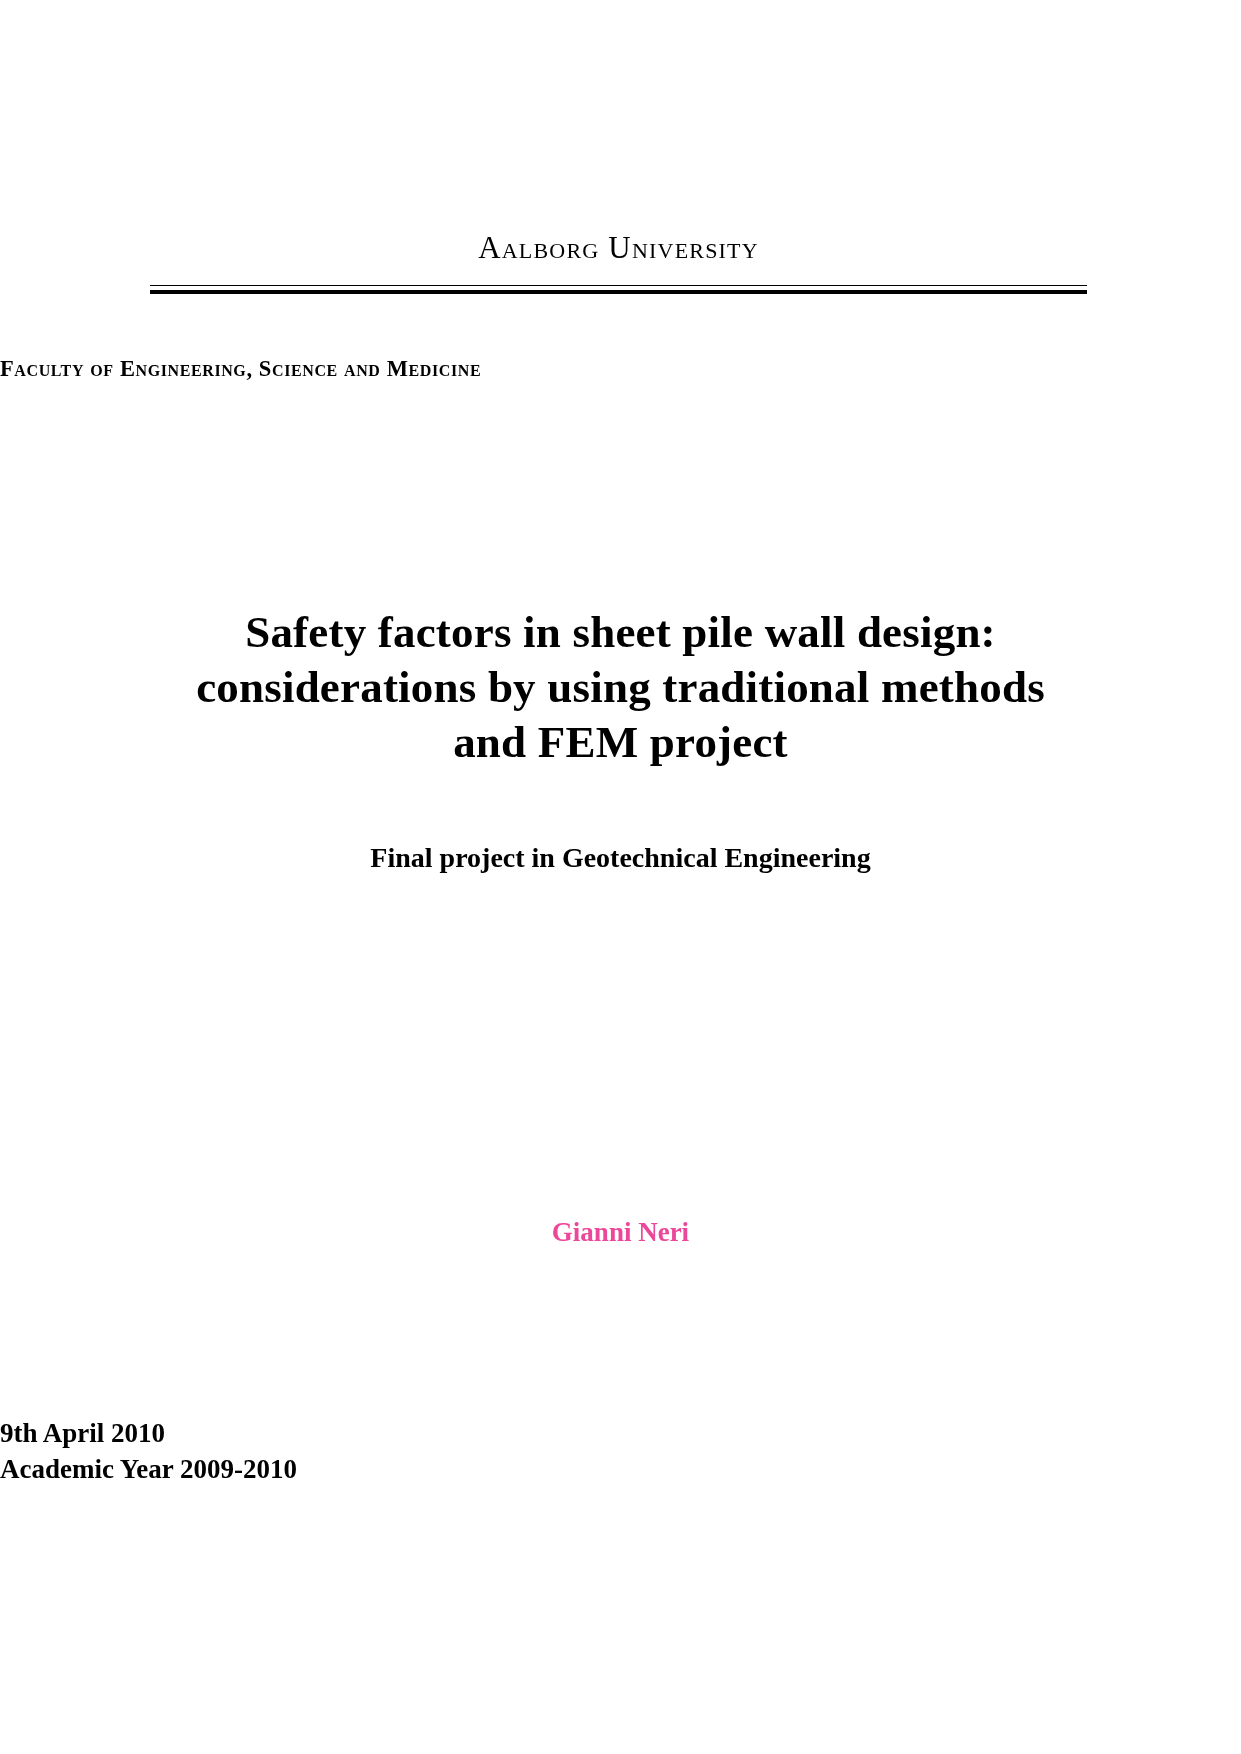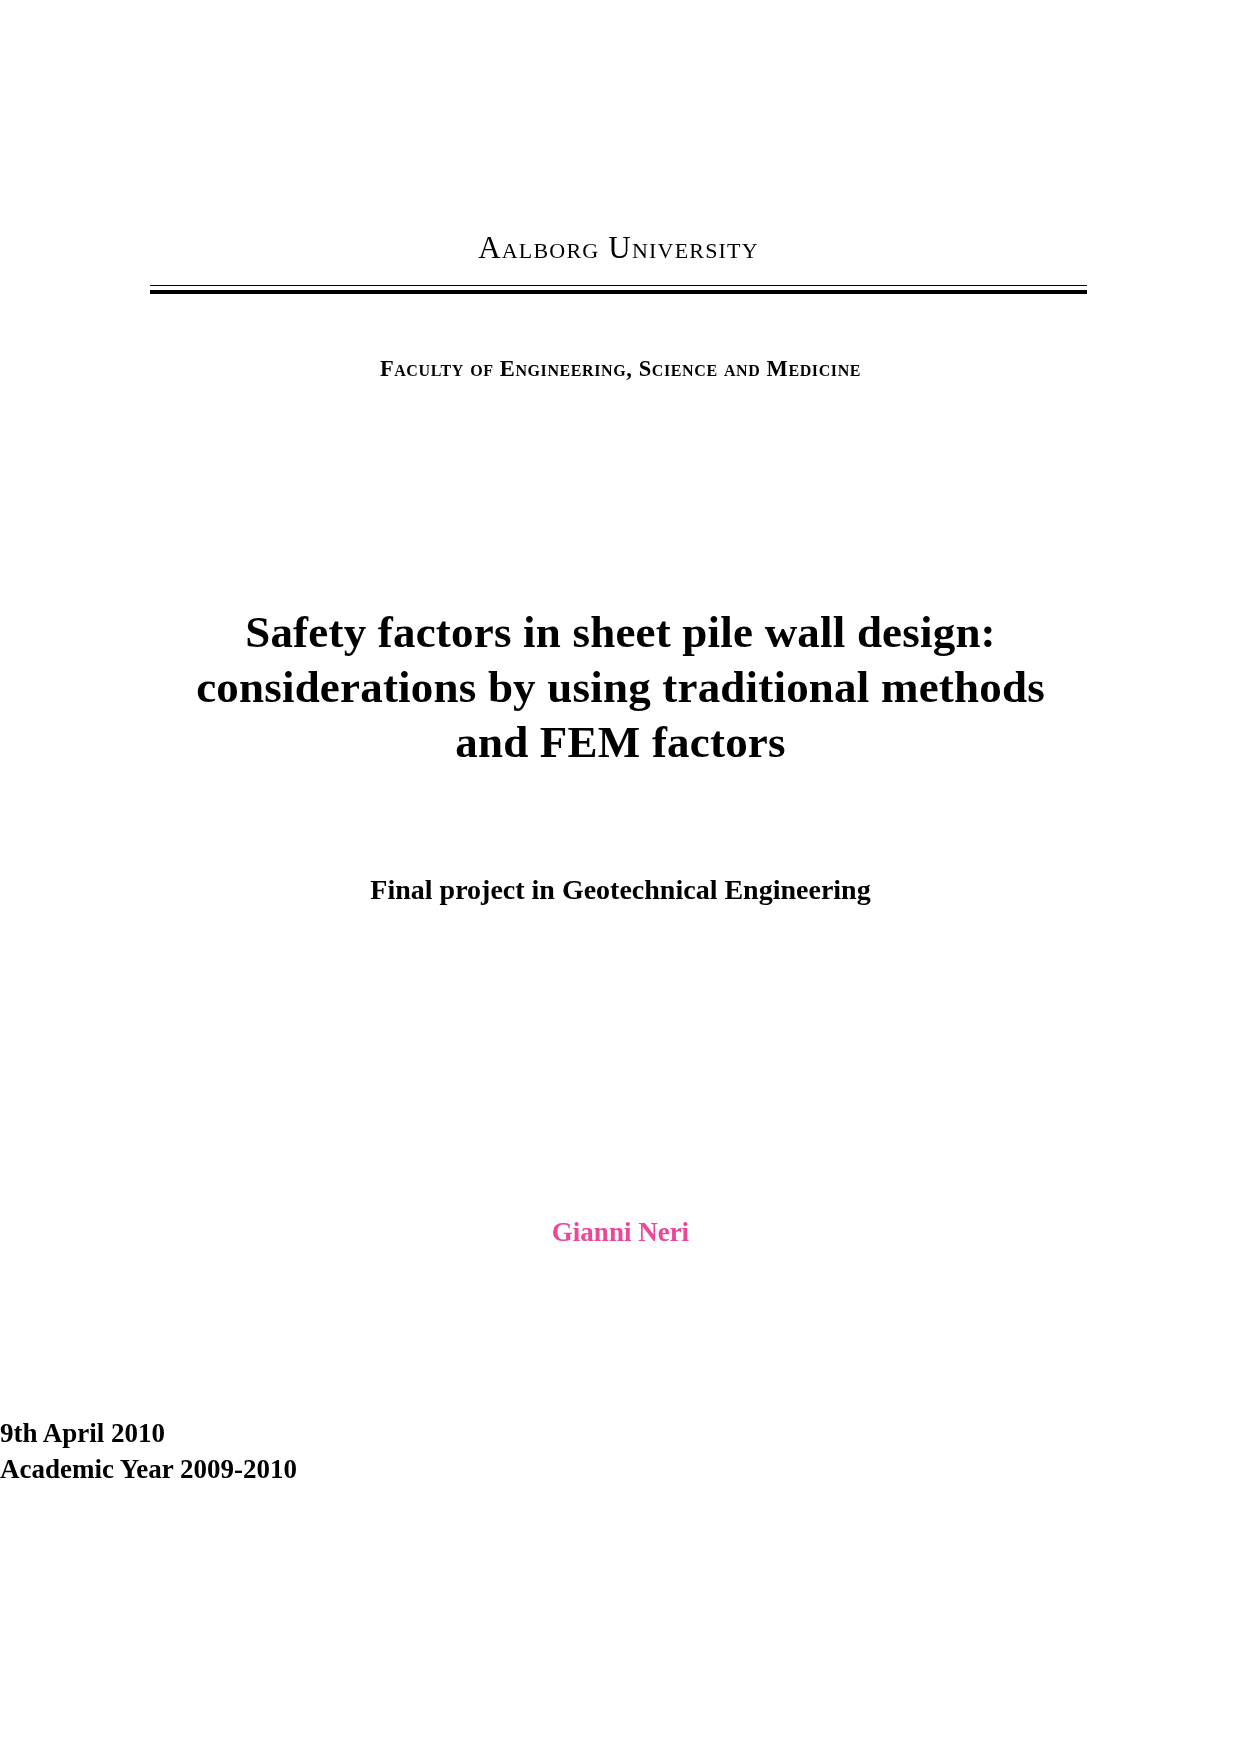--- a/index.html
+++ b/index.html
@@ -59,21 +59,20 @@
     background: #000;
     width: 100%;
   }
 
   
   .faculty-block {
     position: absolute;
     left: 0;
     top: 355px;
     width: 1241px;
-    text-align: center;
   }
   .faculty-line {
     font-family: "Liberation Serif", "DejaVu Serif", serif;
     font-size: 22.5px;
     font-weight: 700;
     font-variant: small-caps;
     letter-spacing: 0.6px;
     line-height: 1.28;
     color: #000;
   }
@@ -108,21 +107,20 @@
     position: absolute;
     left: 0;
     top: 840px;
     width: 1241px;
     text-align: center;
     font-family: "Liberation Serif", "DejaVu Serif", serif;
     font-size: 28px;
     font-weight: 700;
     line-height: 1.3;
     color: #000;
-    margin-top: 32px;
   }
 
   
   .author {
     position: absolute;
     left: 0;
     top: 1215px;
     width: 1241px;
     text-align: center;
     font-family: "Liberation Serif", "DejaVu Serif", serif;
@@ -162,21 +160,21 @@
     </div>
   </div>
 
   <div class="faculty-block">
     <div class="faculty-line">Faculty of Engineering, Science and Medicine</div>
   </div>
 
   <div class="title-block">
     <div class="title-line">Safety factors in sheet pile wall design:</div>
     <div class="title-line">considerations by using traditional methods</div>
-    <div class="title-line">and FEM factors</div>
+    <div class="title-line">and FEM project</div>
   </div>
 
   <div class="subtitle">Final project in Geotechnical Engineering</div>
 
   <div class="author">Gianni Neri</div>
 
   <div class="date-block">
     <div class="date-line">9th April 2010</div>
     <div class="date-line">Academic Year 2009-2010</div>
   </div>

